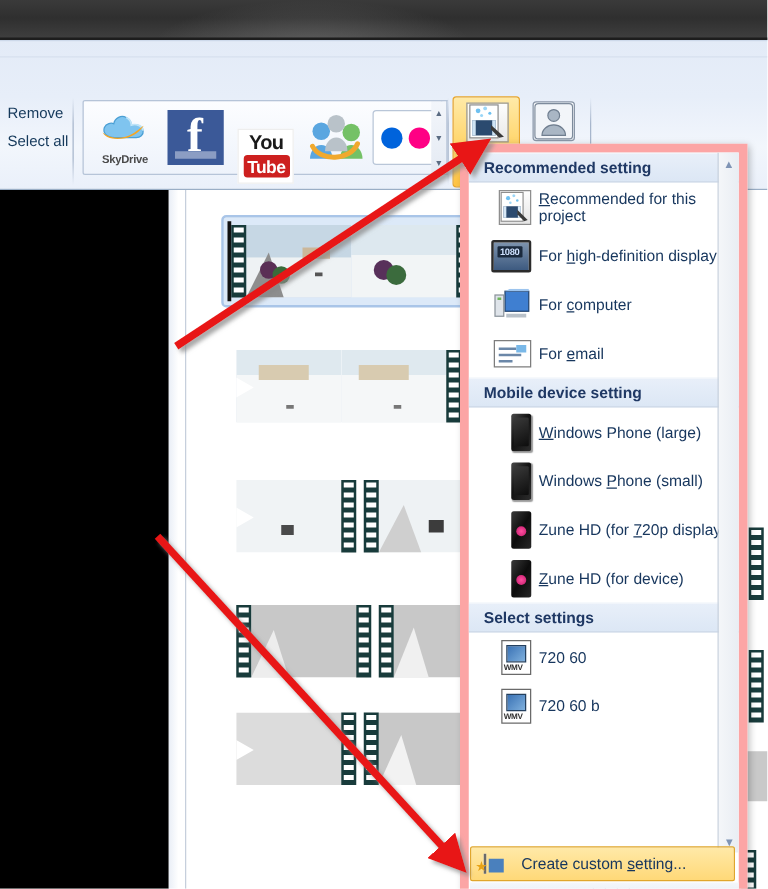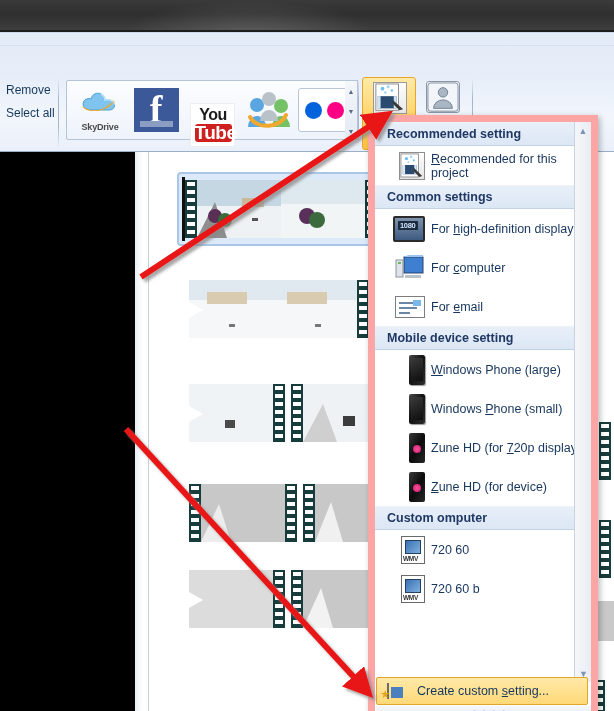--- a/index.html
+++ b/index.html
@@ -62,21 +62,21 @@
     position:absolute; left:0; top:0; width:45px; height:44px; color:#fff;
     font-family:"Liberation Serif", serif; font-weight:bold; font-size:38px;
     text-align:center; line-height:42px;
   }
   .ico-fb .bar { position:absolute; left:6px; bottom:5px; width:33px; height:6px; background:#8b9dc3; }
 
   .ico-yt { width:45px; height:44px; background:#fff; position:relative; border:1px solid #eee;margin-top:29px;}
   .ico-yt .you { position:absolute; left:0; top:2px; width:45px; text-align:center;
     font-size:16px; font-weight:bold; color:#1a1a1a; font-family:"Liberation Sans",sans-serif; letter-spacing:-.5px;}
   .ico-yt .tube { position:absolute; left:4px; bottom:4px; width:37px; height:18px; background:#cd201f;
-    border-radius:3px; color:#fff; font-size:19px; font-weight:bold; text-align:center; line-height:18px; letter-spacing:-.5px;}
+    border-radius:3px; color:#fff; font-size:14px; font-weight:bold; text-align:center; line-height:18px; letter-spacing:-.5px;}
 
   .ico-msg { width:52px; height:42px; position:relative; }
   .ico-flickr { width:52px; height:44px; background:#fff; border:1px solid #b9c6d8; border-radius:3px;
      display:flex; align-items:center; justify-content:center; gap:5px; }
   .ico-flickr .d1 { width:17px; height:17px; border-radius:50%; background:#0063dc; }
   .ico-flickr .d2 { width:17px; height:17px; border-radius:50%; background:#ff0084; }
 
   #gallery-scroll { position:absolute; left:345px; top:48px; width:13px; height:60px;
     background:linear-gradient(180deg,#f3f6fb,#e4eaf3); border:1px solid #b6c4d8; border-left:none; }
   #gallery-scroll div { height:20px; display:flex; align-items:center; justify-content:center; font-size:7px; color:#5a6b82; }
@@ -569,21 +569,20 @@
             <circle cx="12" cy="4" r="1.3" fill="#9bd6f7"></circle>
           <circle cx="15" cy="8" r="1.1" fill="#6ec0f0"></circle>
             <circle cx="9" cy="10" r="1.1" fill="#9bd6f7"></circle>
           <path d="M15 16 l9 9 -3 1 -6 -6 z" fill="#3a3a3a"></path>
         </svg>
       </span>
     </span>
     <span class="mi-label"><u>R</u>ecommended for this project</span>
   </div>
 
-  <div class="menu-header">Common settings</div>
 
   <div class="menu-item">
     <span class="mi-ico">
       <span class="i-hd">
           <span>1080</span>
         </span>
     </span>
     <span class="mi-label">For <u>h</u>igh-definition display</span>
   </div>
 
@@ -646,21 +645,21 @@
 
   <div class="menu-item">
     <span class="mi-ico">
         <span class="i-zune">
           <span class="blob"></span>
         </span>
       </span>
     <span class="mi-label"><u>Z</u>une HD (for device)</span>
   </div>
 
-  <div class="menu-header">Custom omputer</div>
+  <div class="menu-header">Select settings</div>
 
   <div class="menu-item">
     <span class="mi-ico">
       <span class="i-wmv">
           <span class="pic"></span>
           <span class="tag">WMV</span>
         </span>
     </span>
     <span class="mi-label">720 60</span>
   </div>

